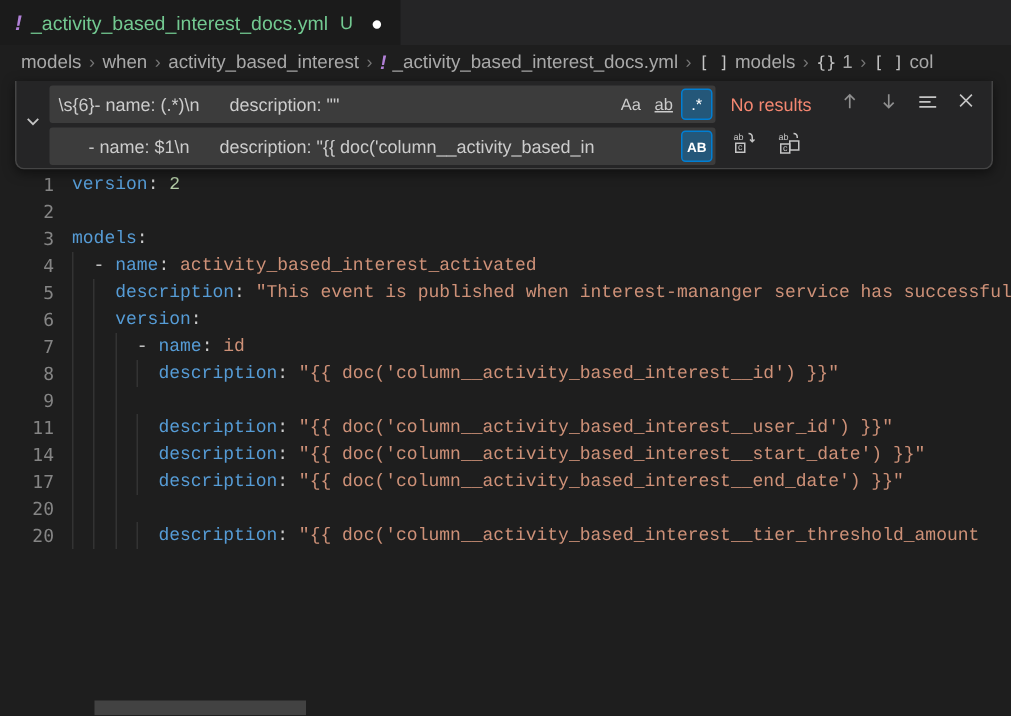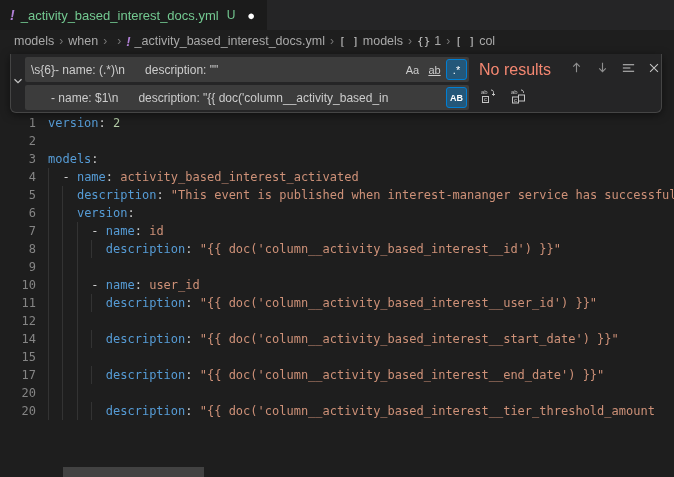--- a/index.html
+++ b/index.html
@@ -24,21 +24,21 @@
   .bc-sep { color:#767676; margin:0 5px; font-size:12px; flex:0 0 auto; }
   .bc-sym { color:#c5c5c5; font-family:"DejaVu Sans Mono", monospace; font-size:11px; }
   .bc-sym.purple { color:#b180d7; font-weight:bold; font-style:italic; font-family:"Liberation Sans",sans-serif; font-size:13px; }
 
   
   .editor { position:absolute; top:52px; left:0; right:0; bottom:0; background:#1e1e1e; overflow:hidden; }
   .code-lines { position:absolute; top:62px; left:0; right:0; }
   .line { display:flex; height:18px; line-height:18px;
           font-family:"DejaVu Sans Mono", monospace; font-size:12px; white-space:pre; }
   .ln { width:36px; text-align:right; color:#858585; flex:0 0 auto; }
-  .lc { position:relative; margin-left:12px; flex:1; overflow:hidden; }
+  .lc { position:relative; margin-left:12px; flex:1; overflow:hidden;font-family:Liberation Mono, monospace; }
   .guide { position:absolute; top:0; bottom:0; width:1px; background:#333333; }
   .tk-k { color:#569cd6; }
   .tk-p { color:#cccccc; }
   .tk-s { color:#ce9178; }
   .tk-n { color:#b5cea8; }
 
   
   .find-widget { position:absolute; top:54px; left:10px; width:652px; height:59px;
                  background:#252526; border:1px solid #454545; border-top:none;
                  border-radius:0 0 6px 6px; box-shadow:0 2px 8px rgba(0,0,0,0.5);
@@ -50,21 +50,21 @@
   .input-box { width:444px; height:25px; background:#3c3c3c; display:flex; align-items:center;
                padding:0 2px 0 0; border-radius:2px; }
   .input-box input { flex:1; min-width:0; background:transparent; border:none; outline:none;
                      color:#cccccc; font-size:12px; padding:0 0 0 6px;
                      font-family:"Liberation Sans", sans-serif; }
   .opt { flex:0 0 auto; width:21px; height:21px; margin-left:1px; border-radius:3px;
          display:flex; align-items:center; justify-content:center; color:#cccccc;
          font-size:11px; cursor:pointer; }
   .opt.ww span { text-decoration:underline; }
   .opt.active { background:#245779; border:1px solid #007fd4; color:#ffffff; }
-  .fw-status { color:#f48771; font-size:16px; margin-left:10px; white-space:nowrap; }
+  .fw-status { color:#f48771; font-size:12px; margin-left:10px; white-space:nowrap; }
   .icon-btn { width:22px; height:22px; display:flex; align-items:center; justify-content:center;
               color:#c5c5c5; cursor:pointer; border-radius:4px; flex:0 0 auto; }
   .icon-btn.dim { color:#8f8f8f; }
   .nav-group { display:flex; align-items:center; gap:4px; margin-left:14px; }
   .rep-group { display:flex; align-items:center; gap:8px; margin-left:8px; }
 
   
   .hscroll { position:absolute; left:63px; bottom:0; width:141px; height:10px;
              background:rgba(121,121,121,0.4); z-index:5; }
 </style>
@@ -84,20 +84,23 @@
 
   <div class="breadcrumbs" id="breadcrumbs">
       <span class="bc-item">
         <span>models</span>
       </span>
       <span class="bc-sep">›</span>
       <span class="bc-item">
         <span>when</span>
       </span>
       <span class="bc-sep">›</span>
+      <span class="bc-item">
+        <span>activity_based_interest</span>
+      </span>
       <span class="bc-sep">›</span>
       <span class="bc-item">
         <span class="bc-sym purple">!</span>
         <span>_activity_based_interest_docs.yml</span>
       </span>
       <span class="bc-sep">›</span>
       <span class="bc-item">
         <span class="bc-sym">[ ]</span>
         <span>models</span>
       </span>
@@ -117,25 +120,22 @@
     <div class="code-lines" id="code-lines">
         <div class="line"><div class="ln">1</div><div class="lc"><span class="tk-k">version</span><span class="tk-p">: </span><span class="tk-n">2</span></div></div>
         <div class="line"><div class="ln">2</div><div class="lc"></div></div>
         <div class="line"><div class="ln">3</div><div class="lc"><span class="tk-k">models</span><span class="tk-p">:</span></div></div>
         <div class="line"><div class="ln">4</div><div class="lc"><span class="guide" style="left: 0px;"></span><span class="tk-p">  - </span><span class="tk-k">name</span><span class="tk-p">:</span><span class="tk-s"> activity_based_interest_activated</span></div></div>
         <div class="line"><div class="ln">5</div><div class="lc"><span class="guide" style="left: 0px;"></span><span class="guide" style="left: 14.45px;"></span><span class="tk-p">    </span><span class="tk-k">description</span><span class="tk-p">:</span><span class="tk-s"> "This event is published when interest-mananger service has successfully</span></div></div>
         <div class="line"><div class="ln">6</div><div class="lc"><span class="guide" style="left: 0px;"></span><span class="guide" style="left: 14.45px;"></span><span class="tk-p">    </span><span class="tk-k">version</span><span class="tk-p">:</span></div></div>
         <div class="line"><div class="ln">7</div><div class="lc"><span class="guide" style="left: 0px;"></span><span class="guide" style="left: 14.45px;"></span><span class="guide" style="left: 28.9px;"></span><span class="tk-p">      - </span><span class="tk-k">name</span><span class="tk-p">:</span><span class="tk-s"> id</span></div></div>
         <div class="line"><div class="ln">8</div><div class="lc"><span class="guide" style="left: 0px;"></span><span class="guide" style="left: 14.45px;"></span><span class="guide" style="left: 28.9px;"></span><span class="guide" style="left: 43.35px;"></span><span class="tk-p">        </span><span class="tk-k">description</span><span class="tk-p">:</span><span class="tk-s"> "{{ doc('column__activity_based_interest__id') }}"</span></div></div>
         <div class="line"><div class="ln">9</div><div class="lc"><span class="guide" style="left: 0px;"></span><span class="guide" style="left: 14.45px;"></span><span class="guide" style="left: 28.9px;"></span></div></div>
-        <div class="line"><div class="ln">10</div><div class="lc"><span class="guide" style="left: 0px;"></span><span class="guide" style="left: 14.45px;"></span><span class="guide" style="left: 28.9px;"></span><span class="tk-p">      - </span><span class="tk-k">name</span><span class="tk-p">:</span><span class="tk-s"> user_id</span></div></div>
         <div class="line"><div class="ln">11</div><div class="lc"><span class="guide" style="left: 0px;"></span><span class="guide" style="left: 14.45px;"></span><span class="guide" style="left: 28.9px;"></span><span class="guide" style="left: 43.35px;"></span><span class="tk-p">        </span><span class="tk-k">description</span><span class="tk-p">:</span><span class="tk-s"> "{{ doc('column__activity_based_interest__user_id') }}"</span></div></div>
-        <div class="line"><div class="ln">12</div><div class="lc"><span class="guide" style="left: 0px;"></span><span class="guide" style="left: 14.45px;"></span><span class="guide" style="left: 28.9px;"></span></div></div>
         <div class="line"><div class="ln">14</div><div class="lc"><span class="guide" style="left: 0px;"></span><span class="guide" style="left: 14.45px;"></span><span class="guide" style="left: 28.9px;"></span><span class="guide" style="left: 43.35px;"></span><span class="tk-p">        </span><span class="tk-k">description</span><span class="tk-p">:</span><span class="tk-s"> "{{ doc('column__activity_based_interest__start_date') }}"</span></div></div>
-        <div class="line"><div class="ln">15</div><div class="lc"><span class="guide" style="left: 0px;"></span><span class="guide" style="left: 14.45px;"></span><span class="guide" style="left: 28.9px;"></span></div></div>
         <div class="line"><div class="ln">17</div><div class="lc"><span class="guide" style="left: 0px;"></span><span class="guide" style="left: 14.45px;"></span><span class="guide" style="left: 28.9px;"></span><span class="guide" style="left: 43.35px;"></span><span class="tk-p">        </span><span class="tk-k">description</span><span class="tk-p">:</span><span class="tk-s"> "{{ doc('column__activity_based_interest__end_date') }}"</span></div></div>
         <div class="line"><div class="ln">20</div><div class="lc"><span class="guide" style="left: 0px;"></span><span class="guide" style="left: 14.45px;"></span><span class="guide" style="left: 28.9px;"></span></div></div>
         <div class="line"><div class="ln">20</div><div class="lc"><span class="guide" style="left: 0px;"></span><span class="guide" style="left: 14.45px;"></span><span class="guide" style="left: 28.9px;"></span><span class="guide" style="left: 43.35px;"></span><span class="tk-p">        </span><span class="tk-k">description</span><span class="tk-p">:</span><span class="tk-s"> "{{ doc('column__activity_based_interest__tier_threshold_amount</span></div></div>
       </div>
   </div>
 
   <div class="find-widget">
     <div class="fw-toggle">
       <span>
         <svg width="14" height="14" viewBox="0 0 16 16">

